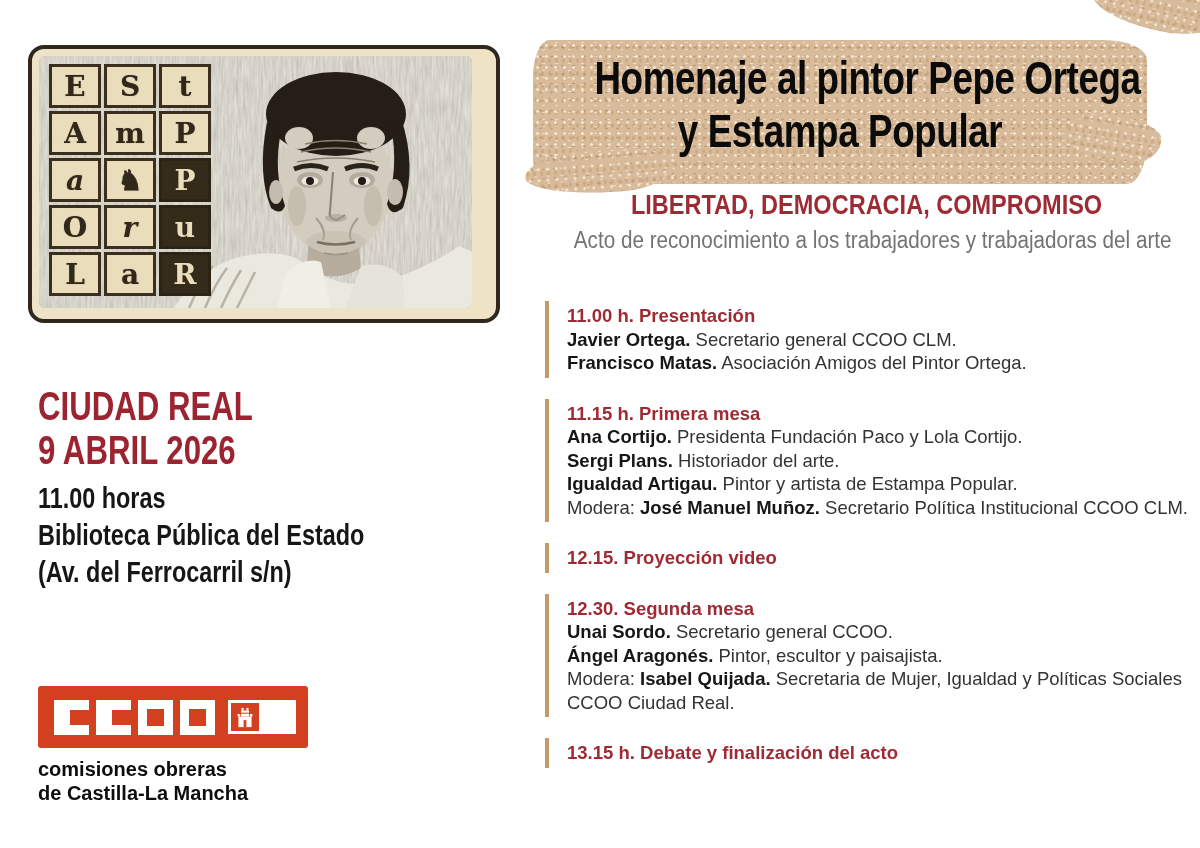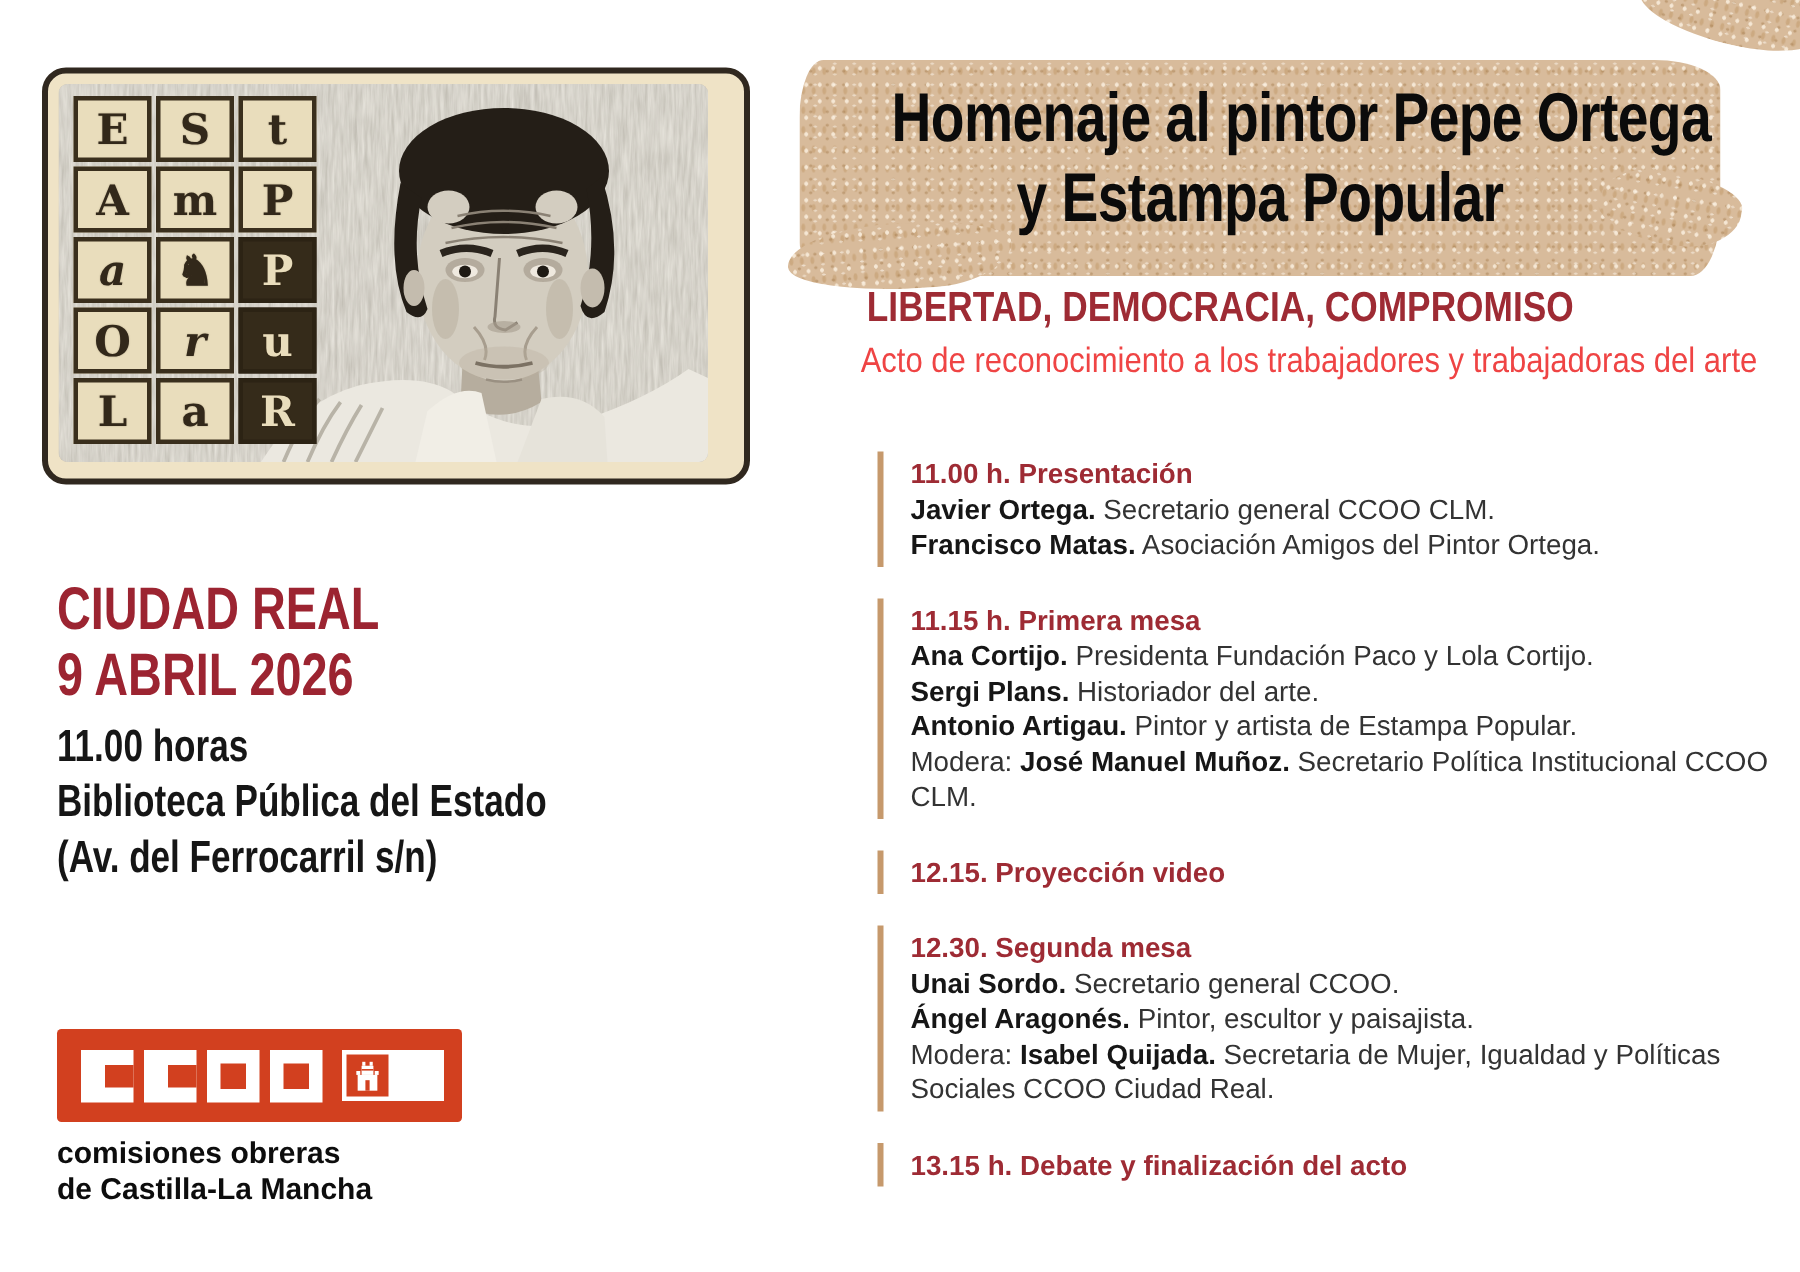--- a/index.html
+++ b/index.html
@@ -58,28 +58,28 @@
   .brush::before{content:"";position:absolute;left:-8px;bottom:-9px;width:150px;height:44px;
          border-radius:50% 60% 40% 70%/60% 40% 70% 50%;transform:rotate(-4deg);}
   .brush::after{content:"";position:absolute;right:-14px;top:52%;width:95px;height:48px;
          border-radius:45% 60% 50% 65%/60% 42% 66% 48%;transform:rotate(9deg);}
   .corner-swash{position:absolute;right:-22px;top:-14px;width:130px;height:44px;
          border-radius:40% 60% 50% 55%/55% 45% 60% 50%;transform:rotate(13deg);}
   h1.title{position:relative;z-index:2;margin:0;padding-top:12px;text-align:center;
          font-size:46px;line-height:53px;font-weight:bold;color:#0b0b0b;letter-spacing:-.5px;}
   h1.title span{display:block;transform:scaleX(0.8);transform-origin:center top;white-space:nowrap;}
 
-  .slogan{position:absolute;left:533px;top:189px;width:614px;text-align:left;
+  .slogan{position:absolute;left:533px;top:189px;width:614px;text-align:right;
           font-weight:bold;font-size:28px;color:var(--maroon,#9e2b34);}
   .subtitle{position:absolute;left:533px;top:227px;width:614px;text-align:left;
-          font-size:23.5px;color:#ef4444;}
+          font-size:23.5px;color:#737373;}
 
   .program{position:absolute;left:545px;top:301px;width:645px;}
   .section{border-left:4px solid var(--tan-bar,#c6996c);padding:3px 0 3px 18px;
-           margin-bottom:21px;font-size:18.5px;line-height:23.5px;color:#333;margin-left:40px;}
+           margin-bottom:21px;font-size:18.5px;line-height:23.5px;color:#333;}
   .sec-heading{color:var(--maroon,#9e2b34);font-weight:bold;}
   .spk-name{font-weight:bold;color:#161616;}
 </style>
 </head>
 <body>
 
 <div class="page">
 
   <div class="photo-frame">
     <div class="photo-inner">
@@ -219,21 +219,21 @@
   <div class="program">
       <div class="section">
         <div class="sec-heading">11.00 h. Presentación</div>
         <div><span class="spk-name">Javier Ortega.</span><span> Secretario general CCOO CLM.</span></div>
         <div><span class="spk-name">Francisco Matas.</span><span> Asociación Amigos del Pintor Ortega.</span></div>
       </div>
       <div class="section">
         <div class="sec-heading">11.15 h. Primera mesa</div>
         <div><span class="spk-name">Ana Cortijo.</span><span> Presidenta Fundación Paco y Lola Cortijo.</span></div>
         <div><span class="spk-name">Sergi Plans.</span><span> Historiador del arte.</span></div>
-        <div><span class="spk-name">Antonio Artigau.</span><span> Pintor y artista de Estampa Popular.</span></div>
+        <div><span class="spk-name">Igualdad Artigau.</span><span> Pintor y artista de Estampa Popular.</span></div>
         <div><span>Modera: </span><span class="spk-name">José Manuel Muñoz.</span><span> Secretario Política Institucional CCOO CLM.</span></div>
       </div>
       <div class="section">
         <div class="sec-heading">12.15. Proyección video</div>
       </div>
       <div class="section">
         <div class="sec-heading">12.30. Segunda mesa</div>
         <div><span class="spk-name">Unai Sordo.</span><span> Secretario general CCOO.</span></div>
         <div><span class="spk-name">Ángel Aragonés.</span><span> Pintor, escultor y paisajista.</span></div>
         <div><span>Modera: </span><span class="spk-name">Isabel Quijada.</span><span> Secretaria de Mujer, Igualdad y Políticas Sociales CCOO Ciudad Real.</span></div>

